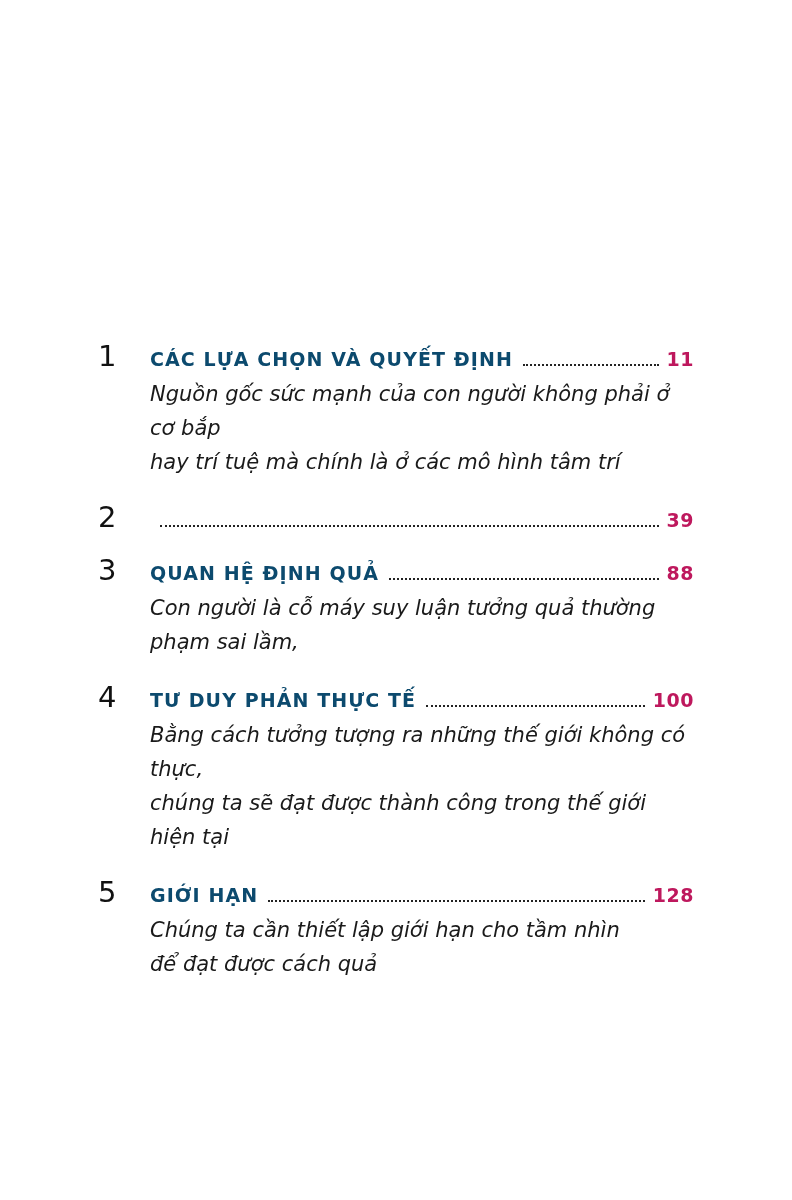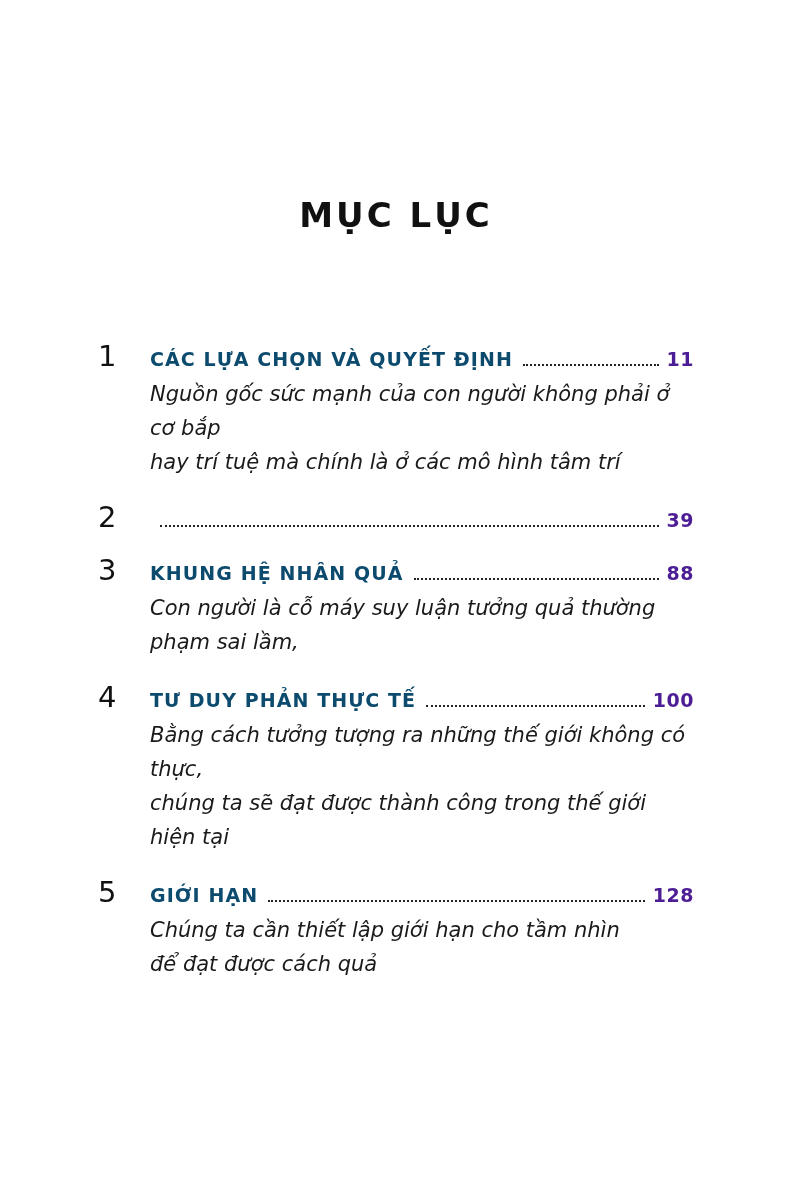--- a/index.html
+++ b/index.html
@@ -71,42 +71,41 @@
     flex: 1 1 auto;
     border-bottom: 2px dotted #222222;
     margin: 0 8px 5px 10px;
     height: 1px;
     min-width: 12px;
   }
   .page-num {
     font-family: "DejaVu Sans", sans-serif;
     font-weight: 700;
     font-size: 19px;
-    color: #4c1d95;
+    color: #be185d;
     letter-spacing: 0.5px;
   }
   .desc {
     margin: 6px 0 0 52px;
     font-family: "DejaVu Sans", sans-serif;
     font-style: italic;
     font-size: 21px;
     line-height: 1.62;
     color: #1a1a1a;
     max-width: 560px;
   }
   .desc-line {
     display: block;
   }
 </style>
 </head>
 <body>
 
 <div class="page">
 
-  <h1 class="page-title">MỤC LỤC</h1>
 
   <ul class="toc">
 
     <li class="toc-entry">
       <div class="entry-head">
         <span class="num">1</span>
         <span class="chapter-title">CÁC LỰA CHỌN VÀ QUYẾT ĐỊNH</span>
         <span class="dots"></span>
         <span class="page-num">11</span>
       </div>
@@ -120,21 +119,21 @@
       <div class="entry-head">
         <span class="num">2</span>
         <span class="dots"></span>
         <span class="page-num">39</span>
       </div>
     </li>
 
     <li class="toc-entry">
       <div class="entry-head">
         <span class="num">3</span>
-        <span class="chapter-title">KHUNG HỆ NHÂN QUẢ</span>
+        <span class="chapter-title">QUAN HỆ ĐỊNH QUẢ</span>
         <span class="dots"></span>
         <span class="page-num">88</span>
       </div>
       <div class="desc">
         <span class="desc-line">Con người là cỗ máy suy luận tưởng quả thường phạm sai lầm,</span>
       </div>
     </li>
 
     <li class="toc-entry">
       <div class="entry-head">

